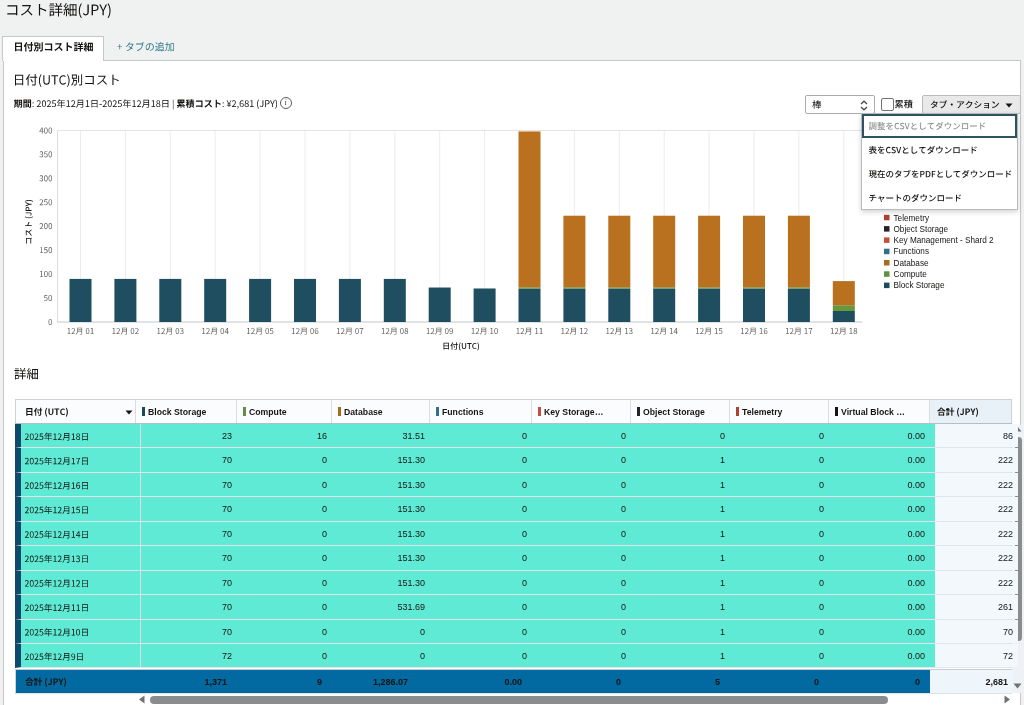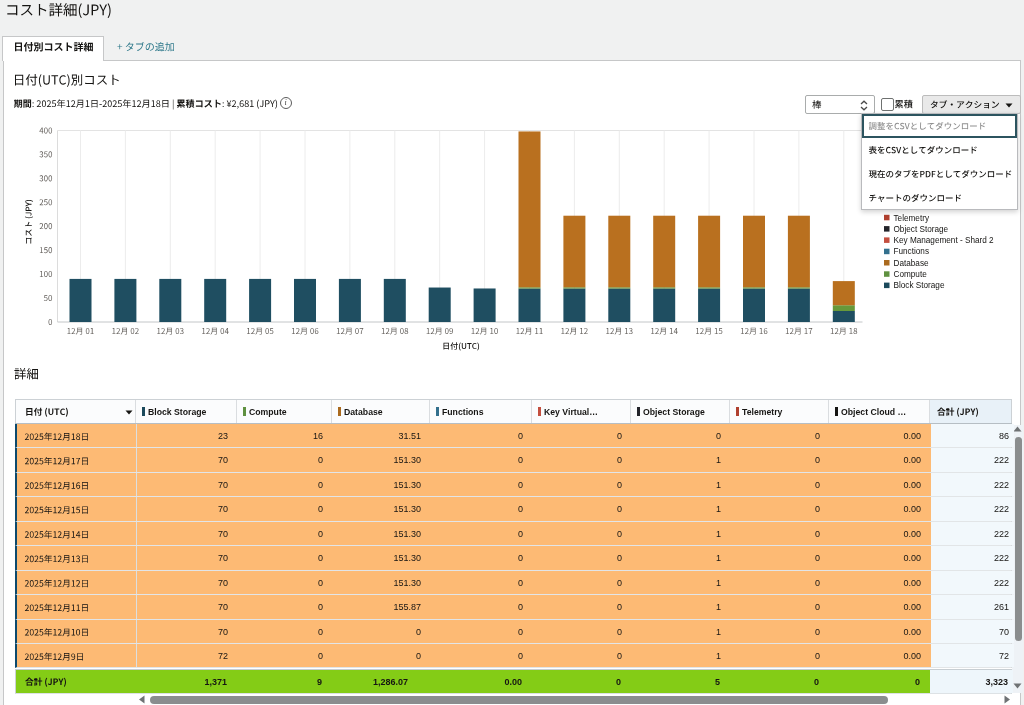--- a/index.html
+++ b/index.html
@@ -11,25 +11,25 @@
 .btn{position:absolute;left:922px;top:95px;width:99px;height:19px;background:#e9e9e9;border:1px solid #bcbcbc;border-radius:2px}
 #menu{position:absolute;left:861px;top:113px;width:157px;height:97px;background:#fff;border:1px solid #b9babd;box-shadow:0 2px 5px rgba(0,0,0,.18);z-index:50}
 .mi1{position:absolute;left:0;top:0;width:155px;height:24px;border:2px solid #2c545f}
 #tbl{position:absolute;left:15px;top:399px;width:997px;height:296px;z-index:5}
 .thr{position:absolute;left:0;top:0;width:997px;height:25px;background:#fbfcfd;border-top:1px solid #ccd1d5;border-bottom:1px solid #b6bec4}
 .thc{position:absolute;top:0;height:23px;border-left:1px solid #dadde0}
 .thc:first-child{border-left:1px solid #ccd1d5}
 .thlast{background:#e8f1f8;border-right:1px solid #ccd1d5}
 .hic{position:absolute;left:6px;top:7px;width:3px;height:9px}
 .htx{position:absolute;left:12px;top:7px;font-size:8.7px;font-weight:bold;color:#161513;white-space:nowrap}
-.tr{position:absolute;left:0;width:997px;background:#fdba74;border-bottom:1px solid #e2e5e7;border-left:2px solid #0c4a6e;border-right:1px solid #ccd1d5}
+.tr{position:absolute;left:0;width:997px;background:#5eead4;border-bottom:1px solid #e2e5e7;border-left:6px solid #0c4a6e;border-right:1px solid #ccd1d5}
 .c0{position:absolute;left:0;top:0;width:120px;height:100%;border-right:1px solid #dcdfe1}
 .cn{position:absolute;top:0;height:100%;font-size:9px;color:#161513;text-align:right;padding-right:10px;line-height:24.45px}
 .clast{background:#f2f8fc;padding-right:5px}
-.trt{position:absolute;left:0;top:269.5px;width:997px;height:25.5px;background:#84cc16;border-top:1px solid #c7ced3;border-bottom:1px solid #dde2e5;border-left:1px solid #ccd1d5;border-right:1px solid #ccd1d5}
+.trt{position:absolute;left:0;top:269.5px;width:997px;height:25.5px;background:#0369a1;border-top:1px solid #c7ced3;border-bottom:1px solid #dde2e5;border-left:1px solid #ccd1d5;border-right:1px solid #ccd1d5}
 .trt .cn{line-height:24.5px}
 .b{font-weight:bold}
 .clastt{background:#eef6fb;padding-right:5px}
 .hthumb{position:absolute;left:150px;top:695.5px;width:738px;height:8px;border-radius:4px;background:#8a8d8e}
 .vtrack{position:absolute;left:1012px;top:425px;width:11px;height:268px;background:#eef2f6}
 .vthumb{position:absolute;left:1014.5px;top:437px;width:7px;height:204px;border-radius:3.5px;background:#8a8d8e}
 #txt{position:absolute;left:0;top:0;z-index:100;pointer-events:none}
 </style></head><body>
 <div id="panel"></div>
 <div class="tab"></div>
@@ -137,33 +137,33 @@
       <div class="thc" style="left:316px;width:98px">
         <span class="hic" style="background:#aa6a1e"></span>
         <span class="htx">Database</span>
       </div>
       <div class="thc" style="left:414px;width:102px">
         <span class="hic" style="background:#33708d"></span>
         <span class="htx">Functions</span>
       </div>
       <div class="thc" style="left:516px;width:99px">
         <span class="hic" style="background:#c44f3f"></span>
-        <span class="htx">Key Virtual…</span>
+        <span class="htx">Key Storage…</span>
       </div>
       <div class="thc" style="left:615px;width:99px">
         <span class="hic" style="background:#23242a"></span>
         <span class="htx">Object Storage</span>
       </div>
       <div class="thc" style="left:714px;width:99px">
         <span class="hic" style="background:#b0402f"></span>
         <span class="htx">Telemetry</span>
       </div>
       <div class="thc" style="left:813px;width:101px">
         <span class="hic" style="background:#161513"></span>
-        <span class="htx">Object Cloud …</span>
+        <span class="htx">Virtual Block …</span>
       </div>
       <div class="thc thlast" style="left:914px;width:83px"></div>
       <svg width="8" height="5" viewBox="0 0 8 5" style="position:absolute;left:110px;top:10px">
         <path d="M0.5 0.5 L7.5 0.5 L4 4.5 Z" fill="#161513"></path>
       </svg>
     </div>
     <div class="tr" style="top:25.00px;height:24.45px">
       <div class="c0"></div>
       <div class="cn" style="left:120px;width:101px">23</div>
       <div class="cn" style="left:221px;width:95px">16</div>
@@ -244,21 +244,21 @@
       <div class="cn" style="left:516px;width:99px">0</div>
       <div class="cn" style="left:615px;width:99px">1</div>
       <div class="cn" style="left:714px;width:99px">0</div>
       <div class="cn" style="left:813px;width:101px">0.00</div>
       <div class="cn clast" style="left:914px;width:83px">222</div>
     </div>
     <div class="tr" style="top:196.15px;height:24.45px">
       <div class="c0"></div>
       <div class="cn" style="left:120px;width:101px">70</div>
       <div class="cn" style="left:221px;width:95px">0</div>
-      <div class="cn" style="left:316px;width:98px">155.87</div>
+      <div class="cn" style="left:316px;width:98px">531.69</div>
       <div class="cn" style="left:414px;width:102px">0</div>
       <div class="cn" style="left:516px;width:99px">0</div>
       <div class="cn" style="left:615px;width:99px">1</div>
       <div class="cn" style="left:714px;width:99px">0</div>
       <div class="cn" style="left:813px;width:101px">0.00</div>
       <div class="cn clast" style="left:914px;width:83px">261</div>
     </div>
     <div class="tr" style="top:220.60px;height:24.45px">
       <div class="c0"></div>
       <div class="cn" style="left:120px;width:101px">70</div>
@@ -285,21 +285,21 @@
     </div>
     <div class="trt">
       <div class="cn b" style="left:120px;width:101px">1,371</div>
       <div class="cn b" style="left:221px;width:95px">9</div>
       <div class="cn b" style="left:304px;width:98px">1,286.07</div>
       <div class="cn b" style="left:414px;width:102px">0.00</div>
       <div class="cn b" style="left:516px;width:99px">0</div>
       <div class="cn b" style="left:615px;width:99px">5</div>
       <div class="cn b" style="left:714px;width:99px">0</div>
       <div class="cn b" style="left:813px;width:101px">0</div>
-      <div class="cn b clastt" style="left:914px;width:83px">3,323</div>
+      <div class="cn b clastt" style="left:914px;width:83px">2,681</div>
     </div>
   </div>
 <div class="hthumb"></div>
 <svg width="7" height="9" viewBox="0 0 7 9" style="position:absolute;left:138px;top:695px">
     <path d="M6.5 0.5 L1 4.5 L6.5 8.5 Z" fill="#6f7274"></path>
   </svg>
 <svg width="7" height="9" viewBox="0 0 7 9" style="position:absolute;left:1004px;top:695px">
     <path d="M0.5 0.5 L6 4.5 L0.5 8.5 Z" fill="#6f7274"></path>
   </svg>
 <div class="vtrack"></div>

